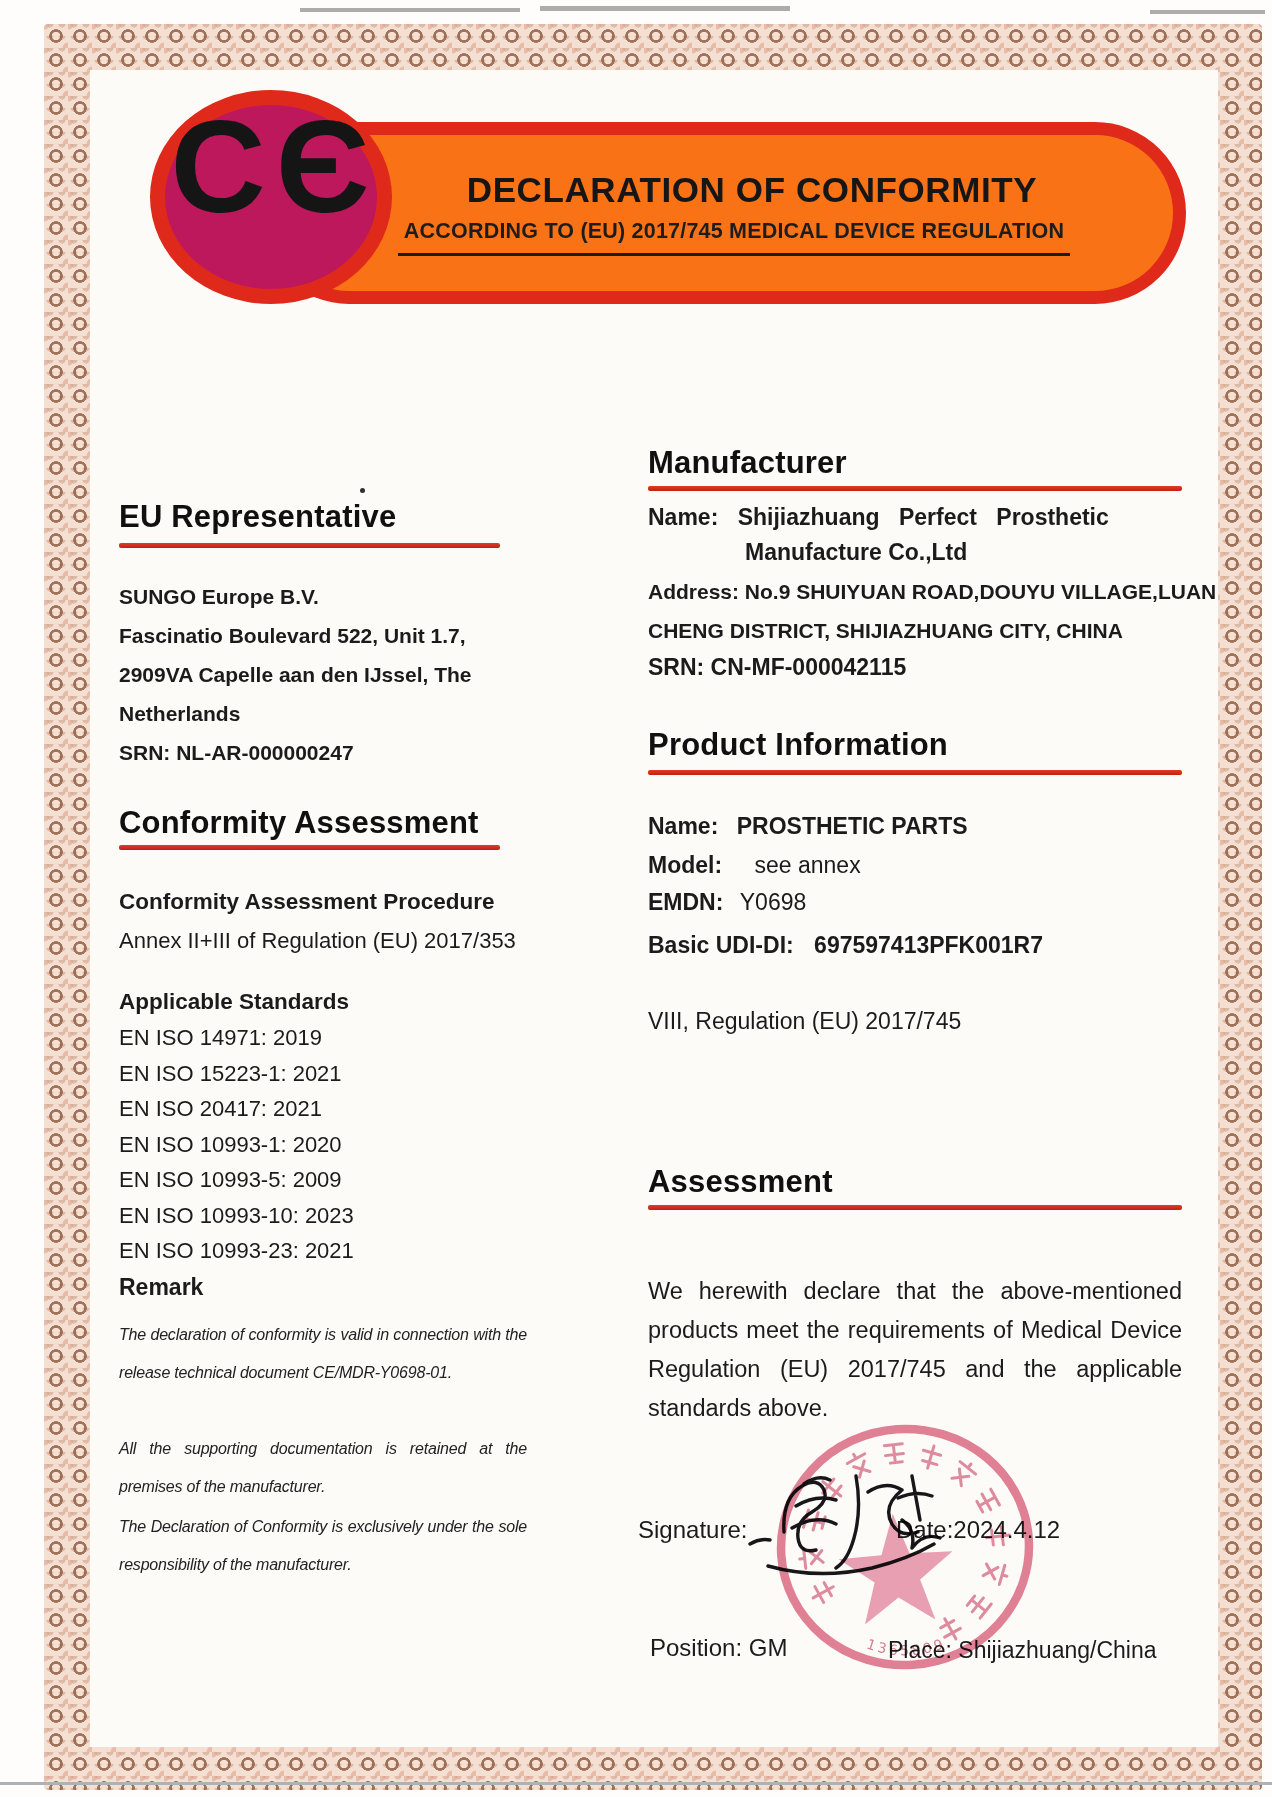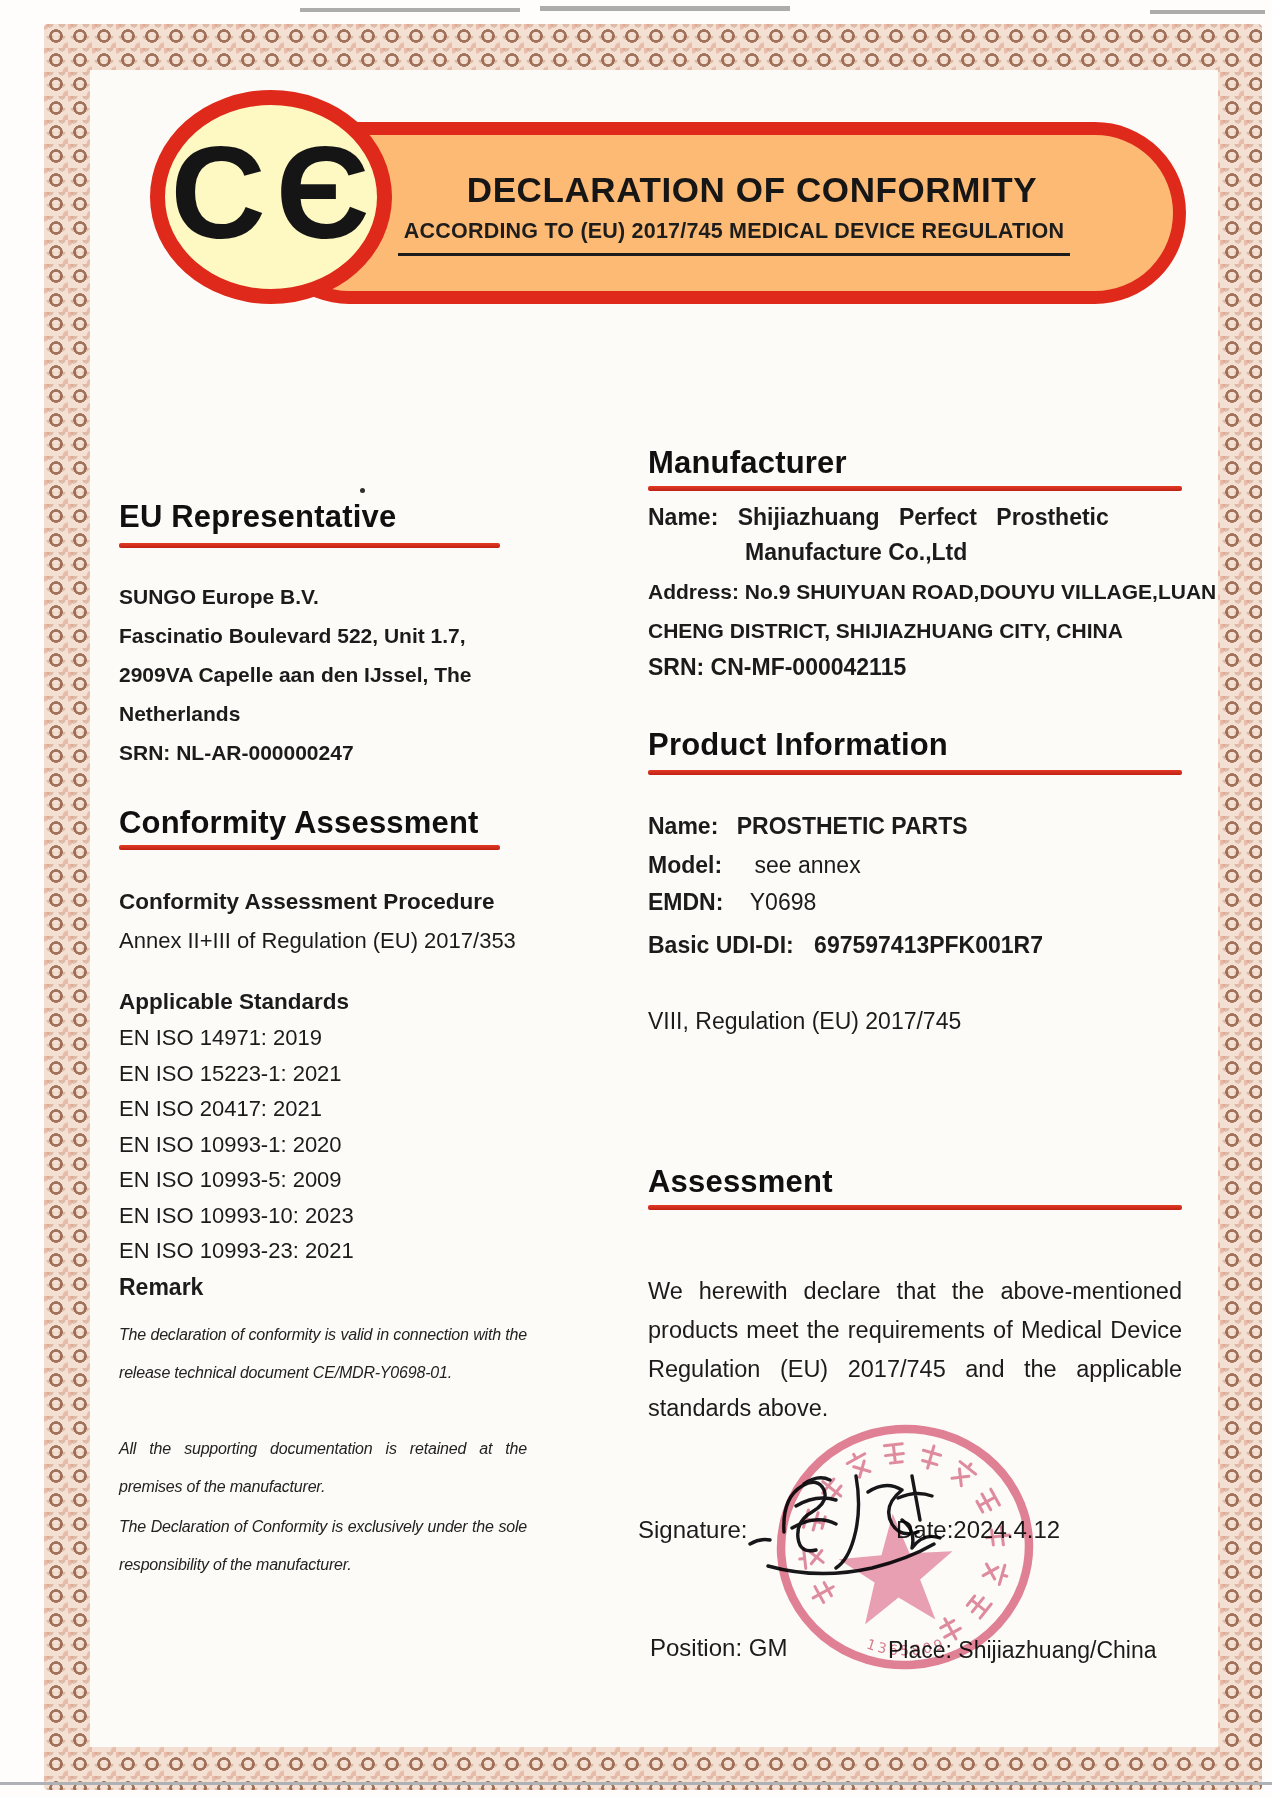--- a/index.html
+++ b/index.html
@@ -12,26 +12,26 @@
     background-image:
       radial-gradient(circle at 50% 50%, rgba(255,255,255,0) 0 4px, rgba(147,95,70,.85) 4.5px 6.5px, rgba(255,255,255,0) 7px),
       radial-gradient(circle at 0% 0%, rgba(222,158,136,.55) 0 5px, rgba(0,0,0,0) 6px),
       radial-gradient(circle at 100% 100%, rgba(222,158,136,.55) 0 5px, rgba(0,0,0,0) 6px),
       radial-gradient(circle at 50% 0%, rgba(188,132,104,.4) 0 3px, rgba(0,0,0,0) 4px);
     background-size:24px 24px,24px 24px,24px 24px,12px 12px;
     border-radius:4px;}
   .sheet{left:90px;top:70px;width:1128px;height:1677px;background:#fdfbf8;}
   
   .banner{left:258px;top:122px;width:928px;height:182px;border:13px solid #df2a1b;border-radius:95px;
-          background:#fdba74;box-sizing:border-box;display:flex;flex-direction:column;align-items:center;justify-content:center;}
+          background:#f97316;box-sizing:border-box;display:flex;flex-direction:column;align-items:center;justify-content:center;}
   .banner-title{font-size:35px;font-weight:bold;color:#161616;letter-spacing:.6px;white-space:nowrap;margin-left:60px;}
   .banner-subtitle{font-size:21.5px;font-weight:bold;color:#1d1d1d;letter-spacing:.2px;white-space:nowrap;
           margin-top:9px;margin-left:24px;padding:0 6px 9px 6px;border-bottom:3px solid #1c1c1c;}
   .ce-circle{left:150px;top:90px;width:242px;height:214px;border:15px solid #df2a1b;border-radius:50%;
-          background:#fef9c3;box-sizing:border-box;display:flex;align-items:center;justify-content:center;z-index:3;}
+          background:#be185d;box-sizing:border-box;display:flex;align-items:flex-start;justify-content:center;z-index:3;}
   .ce-text{font-size:132px;font-weight:bold;color:#151515;letter-spacing:10px;line-height:1;margin-left:8px;transform:translateY(-4px);}
   
   .h-sec{font-size:31px;font-weight:bold;color:#101010;letter-spacing:.2px;white-space:nowrap;}
   .rule{height:5px;background:linear-gradient(180deg,#e23b26 0%,#c02114 100%);border-radius:2px;}
   
   .b21{font-size:21px;font-weight:bold;line-height:39px;white-space:nowrap;}
   .b22{font-size:22.5px;font-weight:bold;white-space:nowrap;}
   .r22{font-size:22px;font-weight:normal;white-space:nowrap;}
   .std{font-size:22px;line-height:35.5px;white-space:nowrap;}
   .remark{font-size:16px;font-style:italic;line-height:38px;text-align:justify;color:#222;letter-spacing:-0.2px;}
@@ -114,21 +114,21 @@
   <div class="ab rline" style="left:648px;top:808px;">
     <span class="rlabel">Name:</span>
     <span class="rlabel" style="margin-left:12px;">PROSTHETIC PARTS</span>
   </div>
   <div class="ab rline" style="left:648px;top:847px;">
     <span class="rlabel">Model:</span>
     <span style="margin-left:26px;">see annex</span>
   </div>
   <div class="ab rline" style="left:648px;top:884px;">
     <span class="rlabel">EMDN:</span>
-    <span style="margin-left:20px;">Y0698</span>
+    <span style="margin-left:10px;">Y0698</span>
   </div>
   <div class="ab rline" style="left:648px;top:927px;">
     <span class="rlabel">Basic UDI-DI:</span>
     <span class="rlabel" style="margin-left:14px;">697597413PFK001R7</span>
   </div>
   <div class="ab rline" style="left:648px;top:1003px;">VIII, Regulation (EU) 2017/745</div>
 
   <div class="ab h-sec" style="left:648px;top:1164px;">Assessment</div>
   <div class="ab rule" style="left:648px;top:1205px;width:534px;"></div>
   <div class="ab just" style="left:648px;top:1272px;width:534px;font-size:23.5px;line-height:39px;">We herewith declare that the above-mentioned products meet the requirements of Medical Device Regulation (EU) 2017/745 and the applicable standards above.</div>

